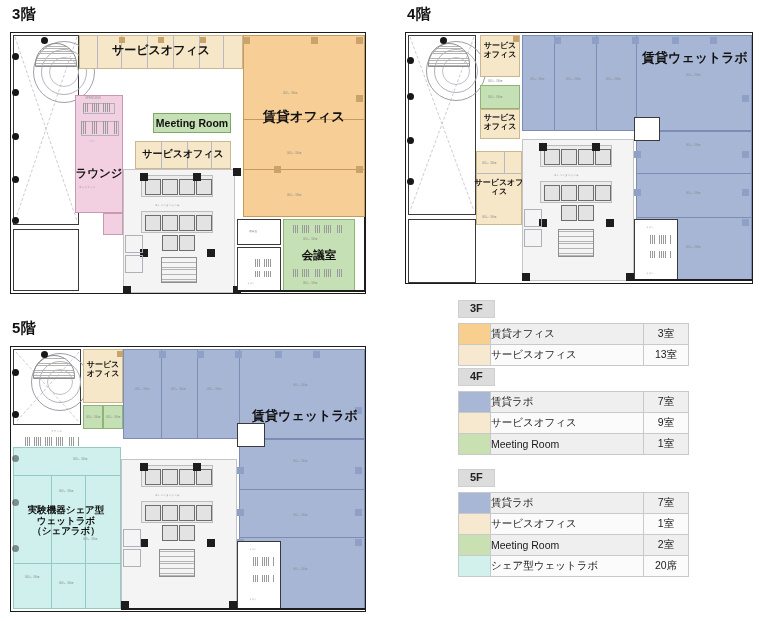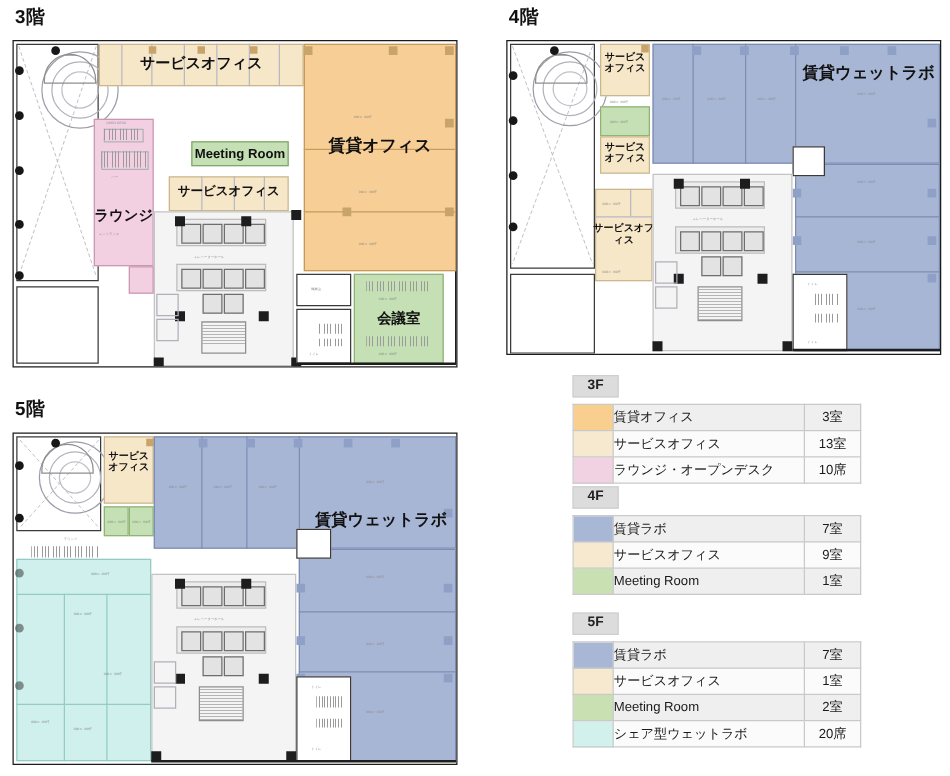--- a/index.html
+++ b/index.html
@@ -345,20 +345,21 @@
       <div class="hairline-l" style="left:2px;top:216px;width:108px;height:.7px;background:#93ccc5;"></div>
       <div class="hairline-l" style="left:74px;top:128px;width:.7px;height:134px;background:#93ccc5;"></div>
       <div class="dot" style="left:1px;top:108px;width:7px;height:7px;opacity:.45;"></div>
       <div class="dot" style="left:1px;top:152px;width:7px;height:7px;opacity:.45;"></div>
       <div class="dot" style="left:1px;top:198px;width:7px;height:7px;opacity:.45;"></div>
       <div class="tinytext" style="left:62px;top:110px;">000㎡ /00坪</div>
       <div class="tinytext" style="left:48px;top:142px;">000㎡ /00坪</div>
       <div class="tinytext" style="left:72px;top:190px;">000㎡ /00坪</div>
       <div class="tinytext" style="left:14px;top:228px;">000㎡ /00坪</div>
       <div class="tinytext" style="left:48px;top:234px;">000㎡ /00坪</div>
+      <div class="zlabel multi" style="left:0px;top:158px;width:110px;font-size:9.5px;">実験機器シェア型<br>ウェットラボ<br>（シェアラボ）</div>
 
       <div class="zone z-corevoid" style="left:110px;top:112px;width:116px;height:150px;"></div>
       <div class="zone z-grey" style="left:130px;top:118px;width:72px;height:22px;"></div>
       <div class="elevcell" style="left:134px;top:122px;width:14px;height:14px;"></div>
       <div class="elevcell" style="left:151px;top:122px;width:14px;height:14px;"></div>
       <div class="elevcell" style="left:168px;top:122px;width:14px;height:14px;"></div>
       <div class="elevcell" style="left:185px;top:122px;width:14px;height:14px;"></div>
       <div class="tinytext" style="left:144px;top:146px;">エレベーターホール</div>
       <div class="zone z-grey" style="left:130px;top:154px;width:72px;height:22px;"></div>
       <div class="elevcell" style="left:134px;top:158px;width:14px;height:14px;"></div>
@@ -396,25 +397,20 @@
         <tr class="odd">
           <td class="sw sw-office"></td>
           <td class="nm">賃貸オフィス</td>
           <td class="ct">3室</td>
         </tr>
         <tr class="even">
           <td class="sw sw-service"></td>
           <td class="nm">サービスオフィス</td>
           <td class="ct">13室</td>
         </tr>
-        <tr class="even">
-          <td class="sw sw-lounge"></td>
-          <td class="nm">ラウンジ・オープンデスク</td>
-          <td class="ct">10席</td>
-        </tr>
       </tbody>
     </table>
 
     
     <div class="fl-head" style="">4F</div>
     <table class="lg" style="margin-top:5px;">
       <tbody>
         <tr class="odd">
           <td class="sw sw-lab"></td>
           <td class="nm">賃貸ラボ</td>

